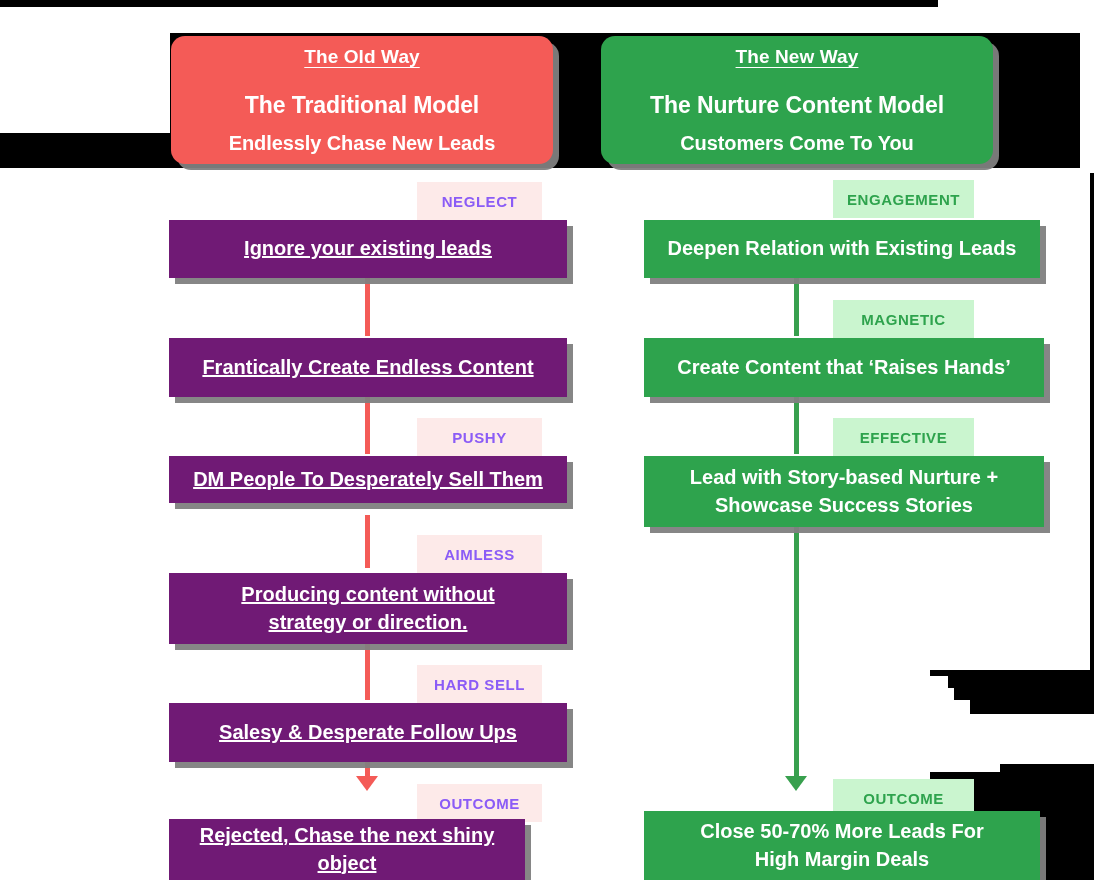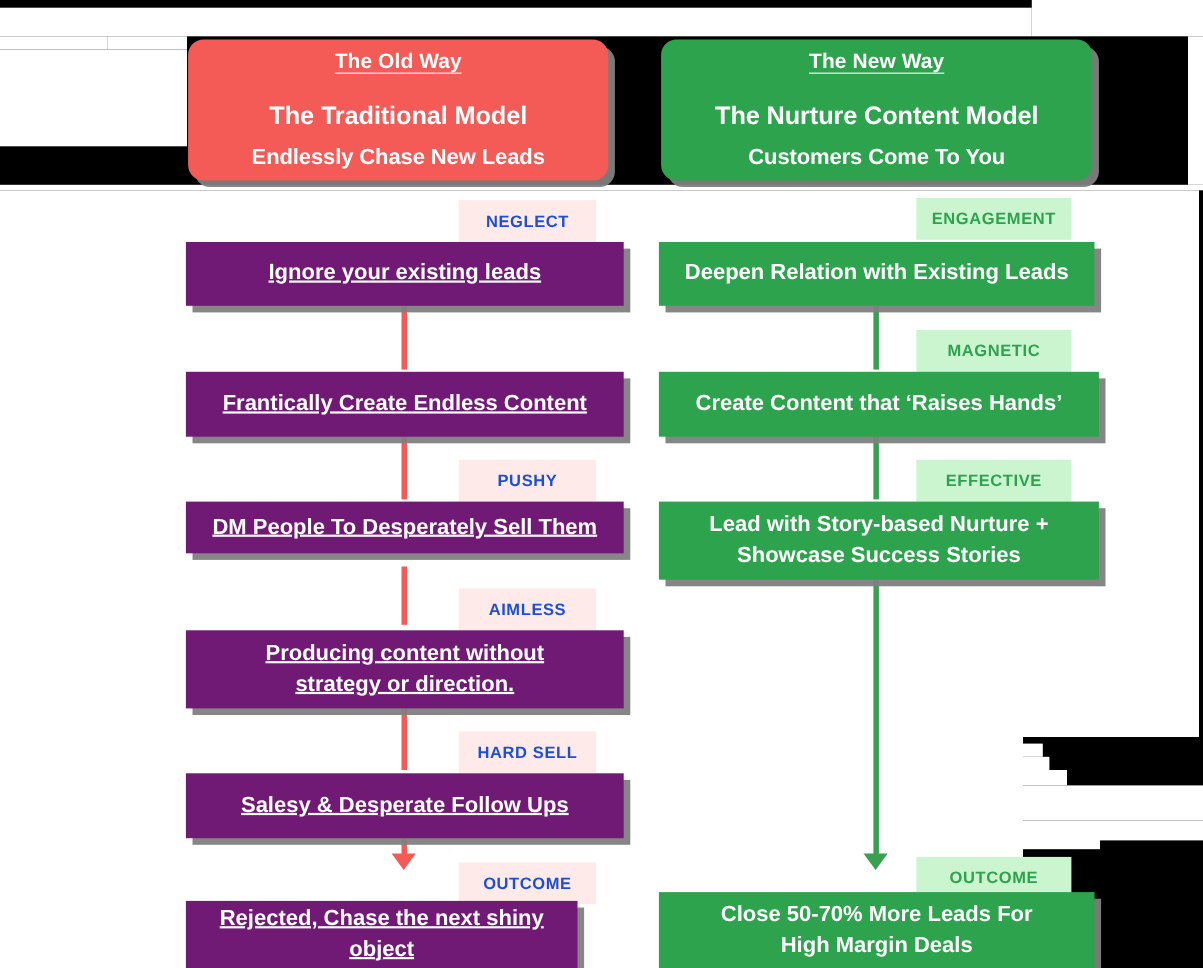--- a/index.html
+++ b/index.html
@@ -29,33 +29,33 @@
   .hc-title{font-size:23px;font-weight:700;margin-bottom:13px;letter-spacing:-.1px;}
   .hc-sub{font-size:20px;font-weight:700;letter-spacing:-.1px;}
 
   
   .chip{
     position:absolute;height:38px;
     display:flex;align-items:center;justify-content:center;
     font-size:15px;font-weight:700;letter-spacing:.55px;
     box-sizing:border-box;padding:0 14px;white-space:nowrap;
   }
-  .chip.red{background:#fdeae9;color:#1d4ed8;}
+  .chip.red{background:#fdeae9;color:#8b5cf6;}
   .chip.green{background:#caf5cf;color:#2ea34d;}
 
   
   .box{
     position:absolute;
     box-shadow:6px 6px 0 rgba(128,128,128,.95);
     display:flex;align-items:center;justify-content:center;
     text-align:center;color:#ffffff;box-sizing:border-box;
     font-size:20px;font-weight:700;line-height:1.38;padding:0 12px;
   }
   .box.red{background:#701a75;text-decoration:underline;}
-  .box.green{background:#2ea34d;}
+  .box.green{background:#2ea34d;margin-left:45px;}
 
   
   .conn{position:absolute;width:5px;}
   .conn.red{background:#f45b57;}
   .conn.green{background:#38a04e;}
   .arrow{position:absolute;width:0;height:0;border-left:11px solid transparent;border-right:11px solid transparent;}
   .arrow.red{border-top:15px solid #f45b57;}
   .arrow.green{border-top:15px solid #38a04e;}
 </style>
 </head>

